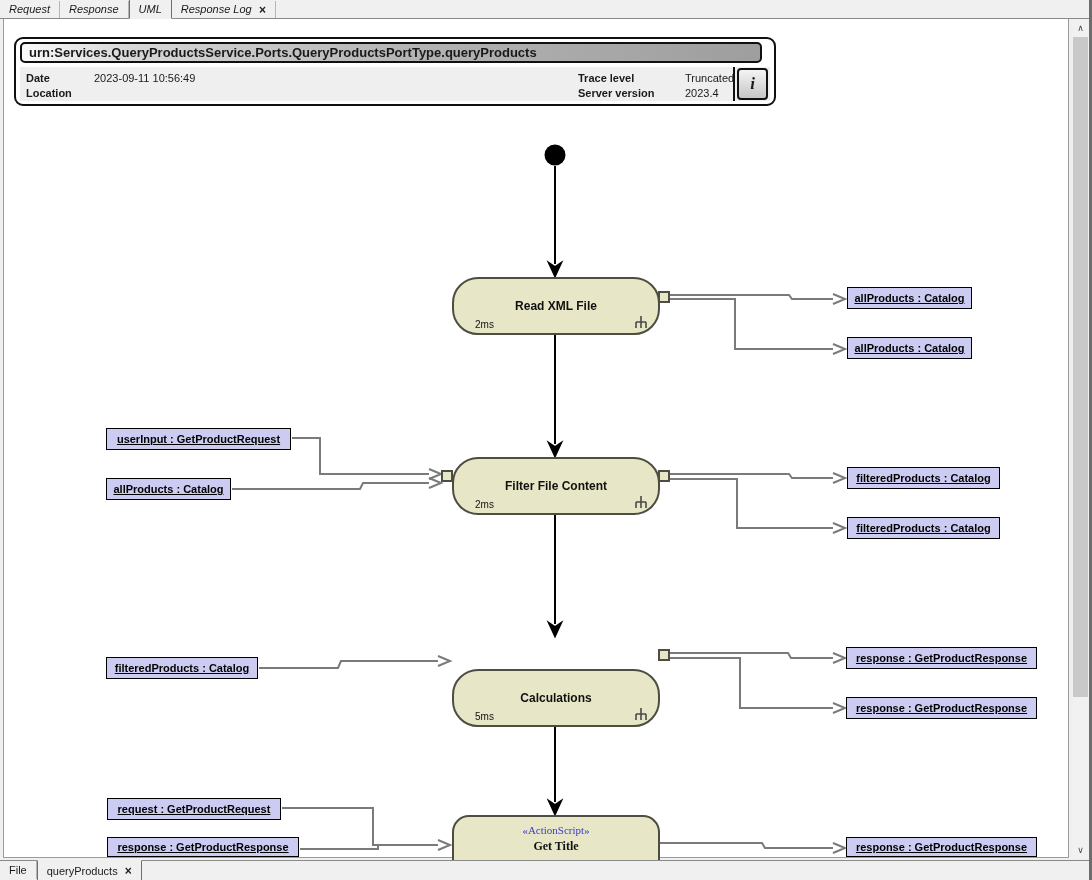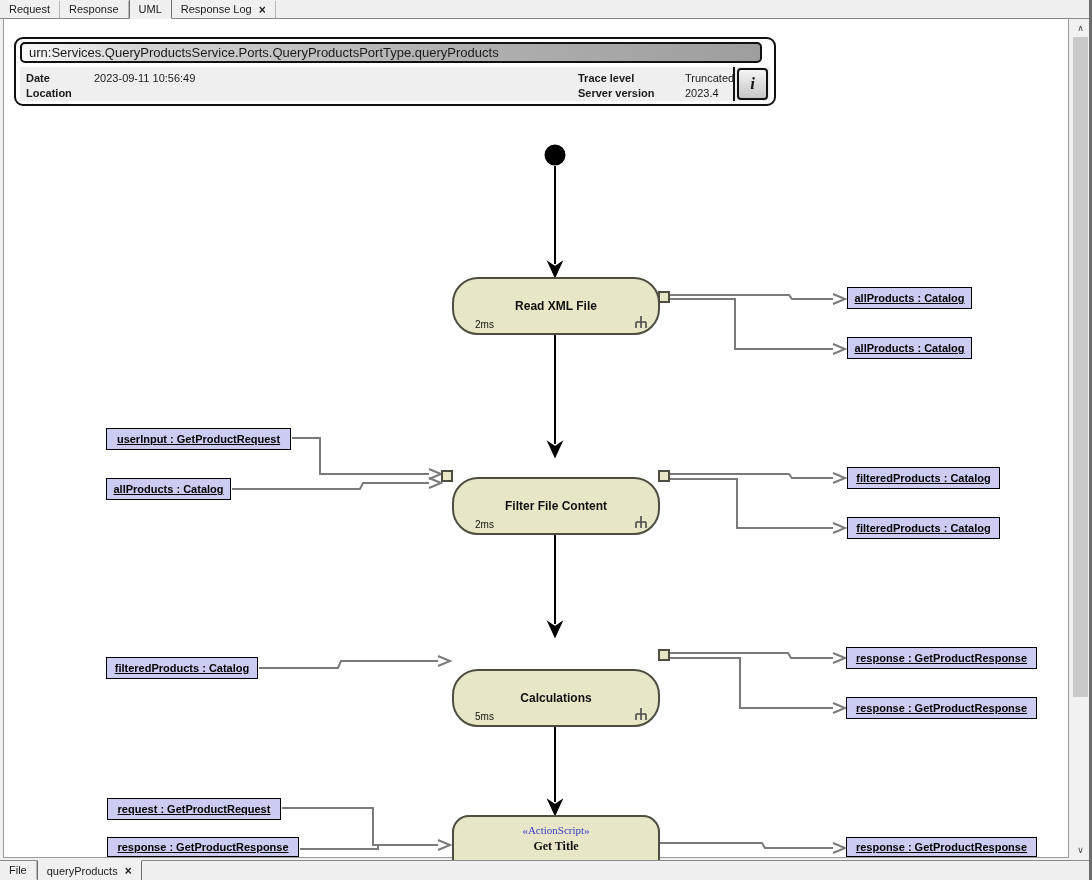--- a/index.html
+++ b/index.html
@@ -3,21 +3,21 @@
 <meta charset="utf-8">
 <style>
   html,body{margin:0;padding:0;}
   body{
     width:1092px;height:880px;position:relative;overflow:hidden;
     background:#f0f0f0;font-family:"Liberation Sans",sans-serif;color:#1a1a1a;
     -webkit-font-smoothing:antialiased;
   }
   
   .tabbar-top{position:absolute;left:0;top:0;width:1089px;height:18px;background:#f0f0f0;
-    border-bottom:1px solid #8a8a8a;display:flex;align-items:flex-end;z-index:10;}
+    border-bottom:1px solid #8a8a8a;display:flex;align-items:flex-end;z-index:10;font-style:italic;}
   .tab{height:17px;line-height:17px;padding:0 9px;font-size:11px;white-space:nowrap;
     border-right:1px solid #b5b5b5;display:flex;align-items:center;gap:7px;}
   .tab.active{border:1px solid #6e6e6e;border-bottom:1px solid #f0f0f0;background:#f0f0f0;
     margin-bottom:-1px;height:18px;}
   .tab .close{font-weight:bold;font-size:12px;line-height:12px;color:#222;}
   
   .content{position:absolute;left:3px;top:19px;width:1066px;height:839px;background:#ffffff;
     border:1px solid #9b9b9b;border-top:none;box-sizing:border-box;z-index:1;}
   
   .scrollbar{position:absolute;left:1072px;top:19px;width:17px;height:839px;background:#f1f1f1;z-index:10;}
@@ -30,21 +30,21 @@
   .tabbar-bottom{position:absolute;left:0;top:860px;width:1092px;height:20px;background:#f0f0f0;
     border-top:1px solid #8a8a8a;display:flex;align-items:flex-start;z-index:10;}
   .tabbar-bottom .tab{height:18px;line-height:18px;}
   .tabbar-bottom .tab.active{border:1px solid #6e6e6e;border-top:1px solid #f0f0f0;margin-top:-1px;height:19px;}
   
   .hdr{position:absolute;left:14px;top:37px;width:762px;height:69px;background:#fff;
     border:2px solid #101010;border-radius:9px;z-index:5;box-sizing:border-box;}
   .hdr-title{position:absolute;left:4px;top:3px;right:12px;height:21px;box-sizing:border-box;
     border:2px solid #101010;border-radius:5px;padding-left:7px;font-size:13px;line-height:18px;
     background:linear-gradient(to right,#fafafa 0%,#d6d6d6 15%,#b2b2b2 55%,#9e9e9e 100%);
-    white-space:nowrap;overflow:hidden;}
+    white-space:nowrap;overflow:hidden;font-weight:bold;}
   .hdr-meta{position:absolute;left:4px;top:28px;right:4px;bottom:3px;background:#efefef;display:flex;}
   .meta-grid{flex:1;position:relative;font-size:11px;}
   .meta-grid span{position:absolute;white-space:nowrap;}
   .m-label{font-weight:bold;}
   .meta-divider{width:2px;background:#101010;}
   .info-btn{width:27px;margin:1px 2px;border:2px solid #101010;border-radius:4px;
     background:linear-gradient(#f4f4f4,#c6c6c6);display:flex;align-items:center;justify-content:center;
     font-family:"Liberation Serif",serif;font-weight:bold;font-style:italic;font-size:17px;}
   
   .dg{position:absolute;inset:0;z-index:2;pointer-events:none;}
@@ -148,21 +148,21 @@
 
 <div class="activity" style="top:277px;height:54px;">
   <span class="atitle">Read XML File</span>
   <span class="duration">2ms</span>
   <svg class="rake" width="14" height="14" viewBox="0 0 14 14">
     <g stroke="#4a4a4a" stroke-width="1.6" fill="none">
       <path d="M7,1 L7,7 M2,7 L12,7 M2,7 L2,13 M7,7 L7,13 M12,7 L12,13"></path>
     </g>
   </svg>
 </div>
-<div class="activity" style="top:477px;height:54px;">
+<div class="activity" style="top:457px;height:54px;">
   <span class="atitle">Filter File Content</span>
   <span class="duration">2ms</span>
   <svg class="rake" width="14" height="14" viewBox="0 0 14 14">
     <g stroke="#4a4a4a" stroke-width="1.6" fill="none">
       <path d="M7,1 L7,7 M2,7 L12,7 M2,7 L2,13 M7,7 L7,13 M12,7 L12,13"></path>
     </g>
   </svg>
 </div>
 <div class="activity" style="top:637px;height:54px;margin-top:32px;">
   <span class="atitle">Calculations</span>

